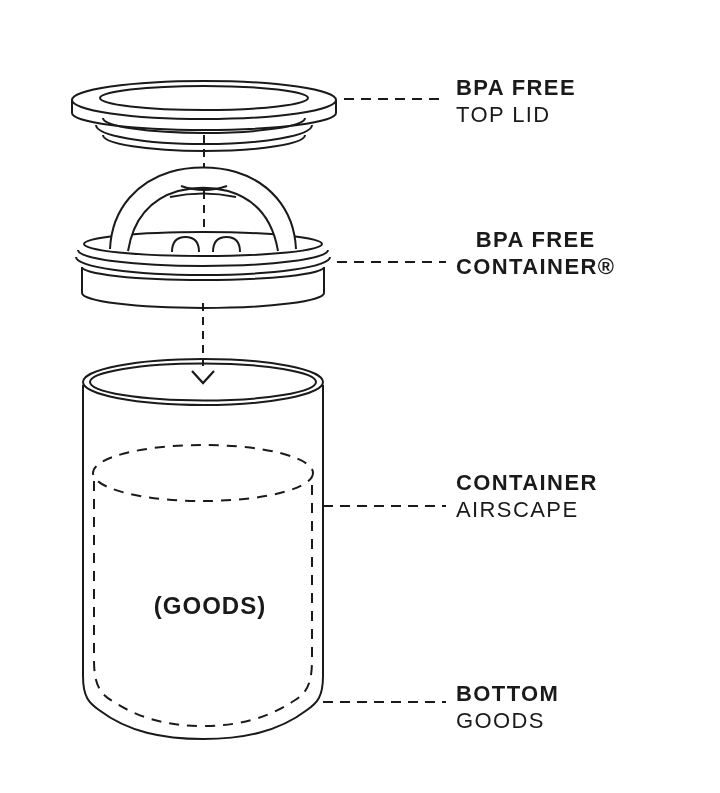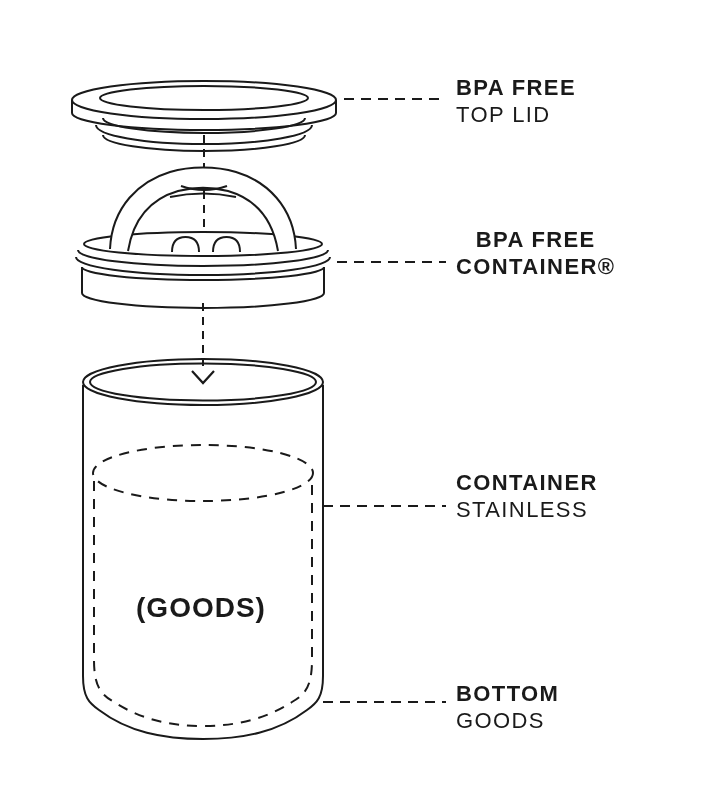--- a/index.html
+++ b/index.html
@@ -8,22 +8,22 @@
     font-family:"Liberation Sans",sans-serif;color:#1a1a1a;overflow:hidden;
   }
   .art{position:absolute;left:0;top:0;}
   .callout{
     position:absolute;left:456px;font-size:22px;line-height:27px;
     letter-spacing:1.4px;white-space:nowrap;
   }
   .callout .bold{font-weight:700;text-align:center;}
   .callout .reg{font-weight:400;}
   .goods{
-    position:absolute;left:51px;top:592px;width:300px;text-align:center;
-    font-size:28px;font-weight:700;letter-spacing:1px;
+    position:absolute;left:60px;top:592px;width:300px;text-align:center;
+    font-size:24px;font-weight:700;letter-spacing:1px;
   }
 </style>
 </head>
 <body>
 
 <div class="stage">
 
   <svg class="art" width="720" height="793" viewBox="0 0 720 793" fill="none" stroke="#1a1a1a" stroke-width="2">
 
     <g>
@@ -85,21 +85,21 @@
     <div class="reg">TOP LID</div>
   </div>
 
   <div class="callout" style="top:226px">
     <div class="bold">BPA FREE</div>
     <div class="bold">CONTAINER®</div>
   </div>
 
   <div class="callout" style="top:469px">
     <div class="bold">CONTAINER</div>
-    <div class="reg">STAINLESS</div>
+    <div class="reg">AIRSCAPE</div>
   </div>
 
   <div class="callout" style="top:680px">
     <div class="bold">BOTTOM</div>
     <div class="reg">GOODS</div>
   </div>
 
 </div>
 
 </body></html>

